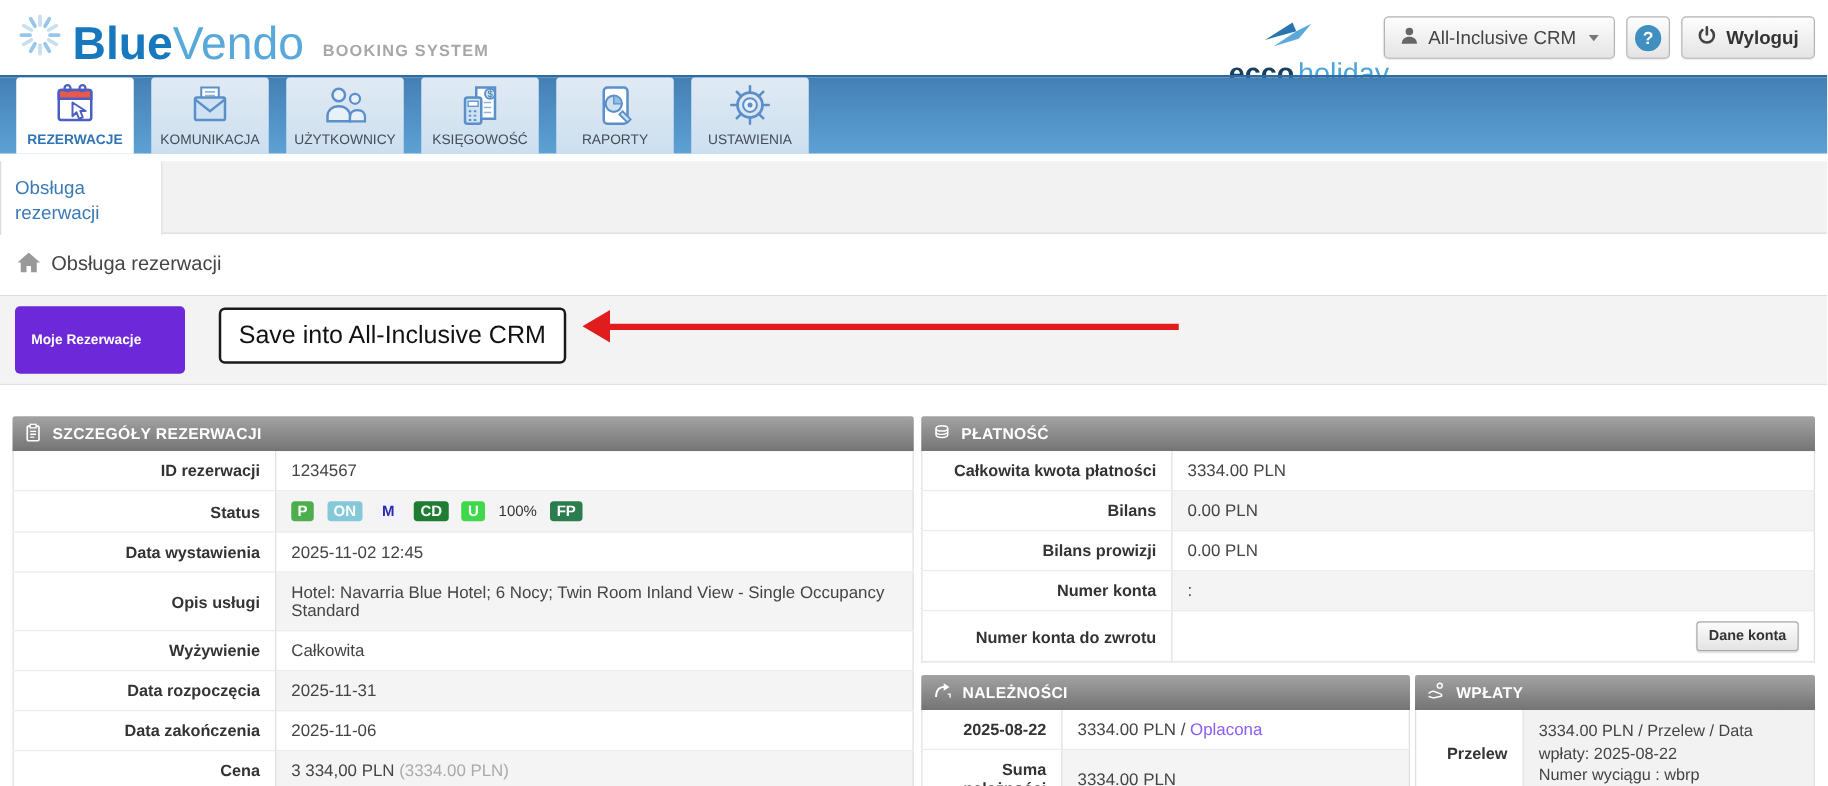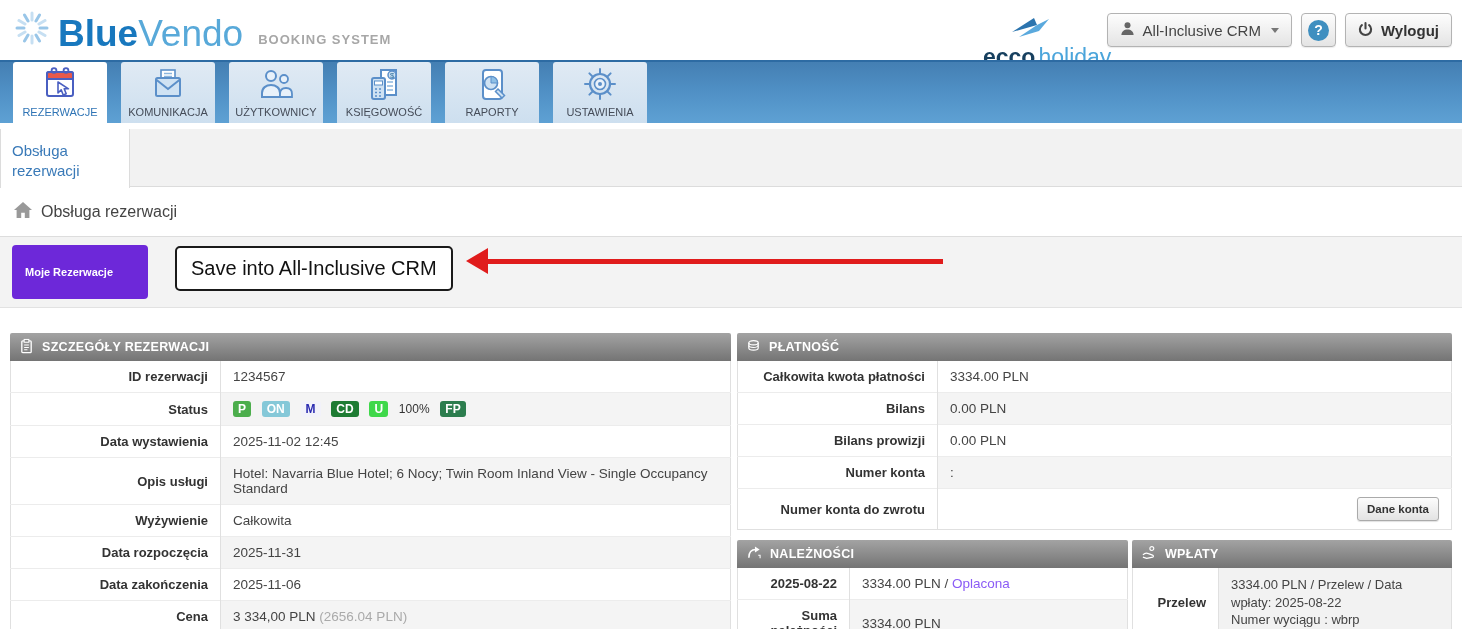--- a/index.html
+++ b/index.html
@@ -32,21 +32,21 @@
   
   .navbar { position:absolute; top:60px; left:0; width:1462px; height:63px;
             background:linear-gradient(180deg,#447fb3 0%,#4f8fc4 45%,#5ea1d4 100%);
             border-top:2px solid #2d6ba3; }
   .tabs { display:flex; padding-left:13px; gap:14px; height:61px; }
   .tab { width:94px; height:61px; background:linear-gradient(#e0eaf4,#cddfef); border-radius:3px 3px 0 0;
          display:flex; flex-direction:column; align-items:center; justify-content:flex-end;
          padding-bottom:5px; cursor:pointer; }
   .tab .tab-icon { height:40px; display:flex; align-items:center; }
   .tab-label { font-size:11px; color:#454c58; margin-top:1px; }
-  .tab.active { background:#fff; }
+  .tab.active { background:#fff;font-weight:bold; }
   .tab.active .tab-label { color:#2f74b5; }
 
   
   .substrip { position:absolute; top:123px; left:0; width:1462px; height:6px; background:#fff; }
   .submenu { position:absolute; top:129px; left:0; width:1462px; height:58px; background:#f2f2f2;
              border-bottom:1px solid #dcdcdc; display:flex; }
   .submenu-item { padding:12px 11px; font-size:15px; color:#333; cursor:pointer; }
   .submenu-item.active { width:130px; background:#fff; border-left:1px solid #dcdcdc; border-right:1px solid #dcdcdc;
                          color:#3a7ab8; height:59px; line-height:1.35; }
 
@@ -328,21 +328,21 @@
         <td class="val">2025-11-31</td>
       </tr>
       <tr>
         <td class="lbl">Data zakończenia</td>
         <td class="val">2025-11-06</td>
       </tr>
       <tr>
         <td class="lbl">Cena</td>
         <td class="val">
           <span>3 334,00 PLN</span>
-          <span class="muted">(2656.04 PLN)</span>
+          <span class="muted">(3334.00 PLN)</span>
         </td>
       </tr>
     </tbody>
       </table>
   </div>
 
   <div class="panel panel-payment">
     <div class="panel-header">
       <span>
         <svg width="15" height="16" viewBox="0 0 16 16">

